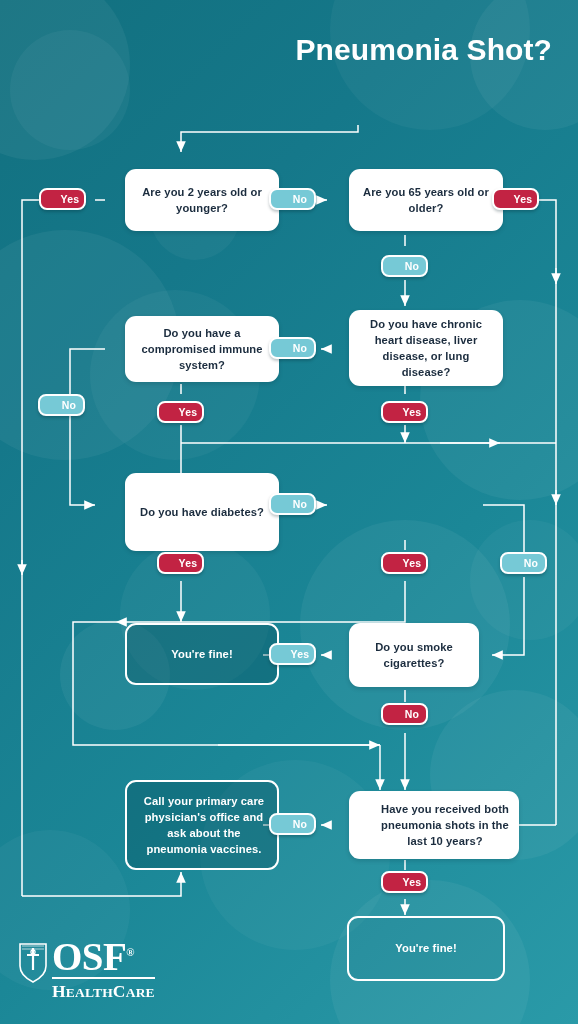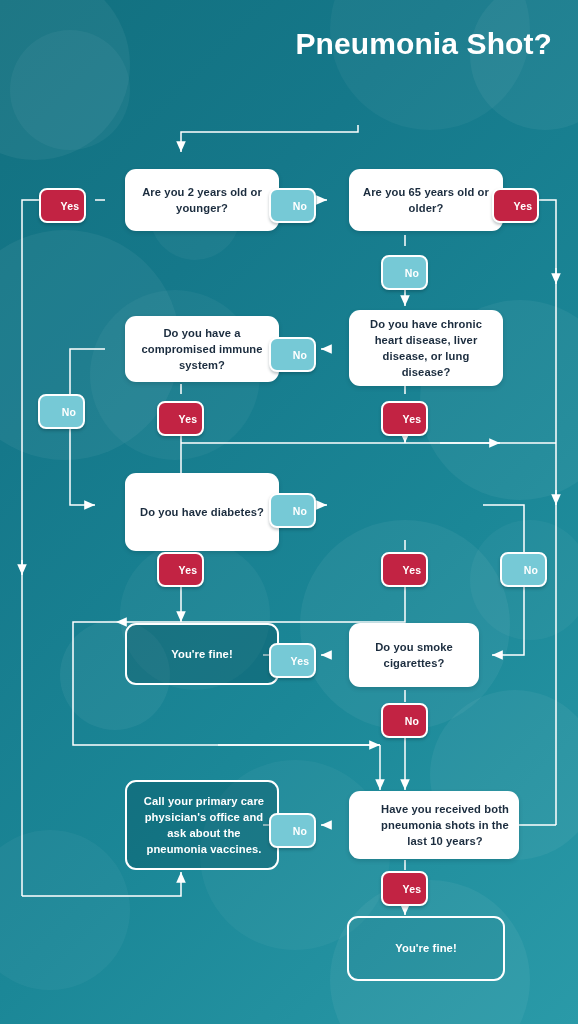--- a/index.html
+++ b/index.html
@@ -59,39 +59,39 @@
   .pill {
     position: absolute;
     display: flex;
     align-items: center;
     justify-content: center;
     border-radius: 8px;
     border: 2px solid #ffffff;
     color: #ffffff;
     font-weight: bold;
     font-size: 10.5px;
-    height: 35px;
+    height: 22px;
     width: 47px;
     letter-spacing: .3px;
     box-shadow: 0 2px 3px rgba(0,30,40,.25);
     padding-left: 15px;
   }
   .pill.yes { background: #c22343; }
   .pill.no  { background: #76c9d6; }
 
   
   #title {
     position: absolute;
     right: 26px;
     top: 26px;
     text-align: right;
     color: #ffffff;
   }
   #title .l1 { font-size: 27px; font-weight: normal; letter-spacing: .2px; }
-  #title .l2 { font-size: 30px; font-weight: bold; margin-top: 1px; letter-spacing: .1px; }
+  #title .l2 { font-size: 30px; font-weight: bold; margin-top: 7px; letter-spacing: .1px; }
 
   
   #logo {
     position: absolute;
     left: 18px;
     bottom: 22px;
     color: #ffffff;
     display: flex;
     align-items: flex-start;
   }
@@ -264,14 +264,27 @@
   <div class="pill no" style="left:500px; top:552px;">No</div>
 
   <div class="pill no" style="left:269px; top:643px;">Yes</div>
 
   <div class="pill yes" style="left:381px; top:703px;">No</div>
 
   <div class="pill no" style="left:269px; top:813px;">No</div>
 
   <div class="pill yes" style="left:381px; top:871px;">Yes</div>
 
+  <div id="logo">
+    <svg class="crest" viewBox="0 0 30 42">
+      <path d="M2,3 h26 v22 c0,9 -9,14 -13,16 c-4,-2 -13,-7 -13,-16 z" fill="none" stroke="#ffffff" stroke-width="1.6"></path>
+      <path d="M15,7 v22 M9,14 h12" stroke="#ffffff" stroke-width="2.2" fill="none"></path>
+      <path d="M4,5 h22 M4,8 h22" stroke="#ffffff" stroke-width="1" opacity=".65"></path>
+      <circle cx="15" cy="11" r="2.1" fill="none" stroke="#ffffff" stroke-width="1.2"></circle>
+    </svg>
+    <div class="wordmark">
+      <div class="osf"><span>OSF</span><span class="reg">®</span></div>
+      <div class="rule"></div>
+      <div class="hc"><span>H</span><span class="sm">EALTH</span><span>C</span><span class="sm">ARE</span></div>
+    </div>
+  </div>
 
 </div>
 
 </body></html>

